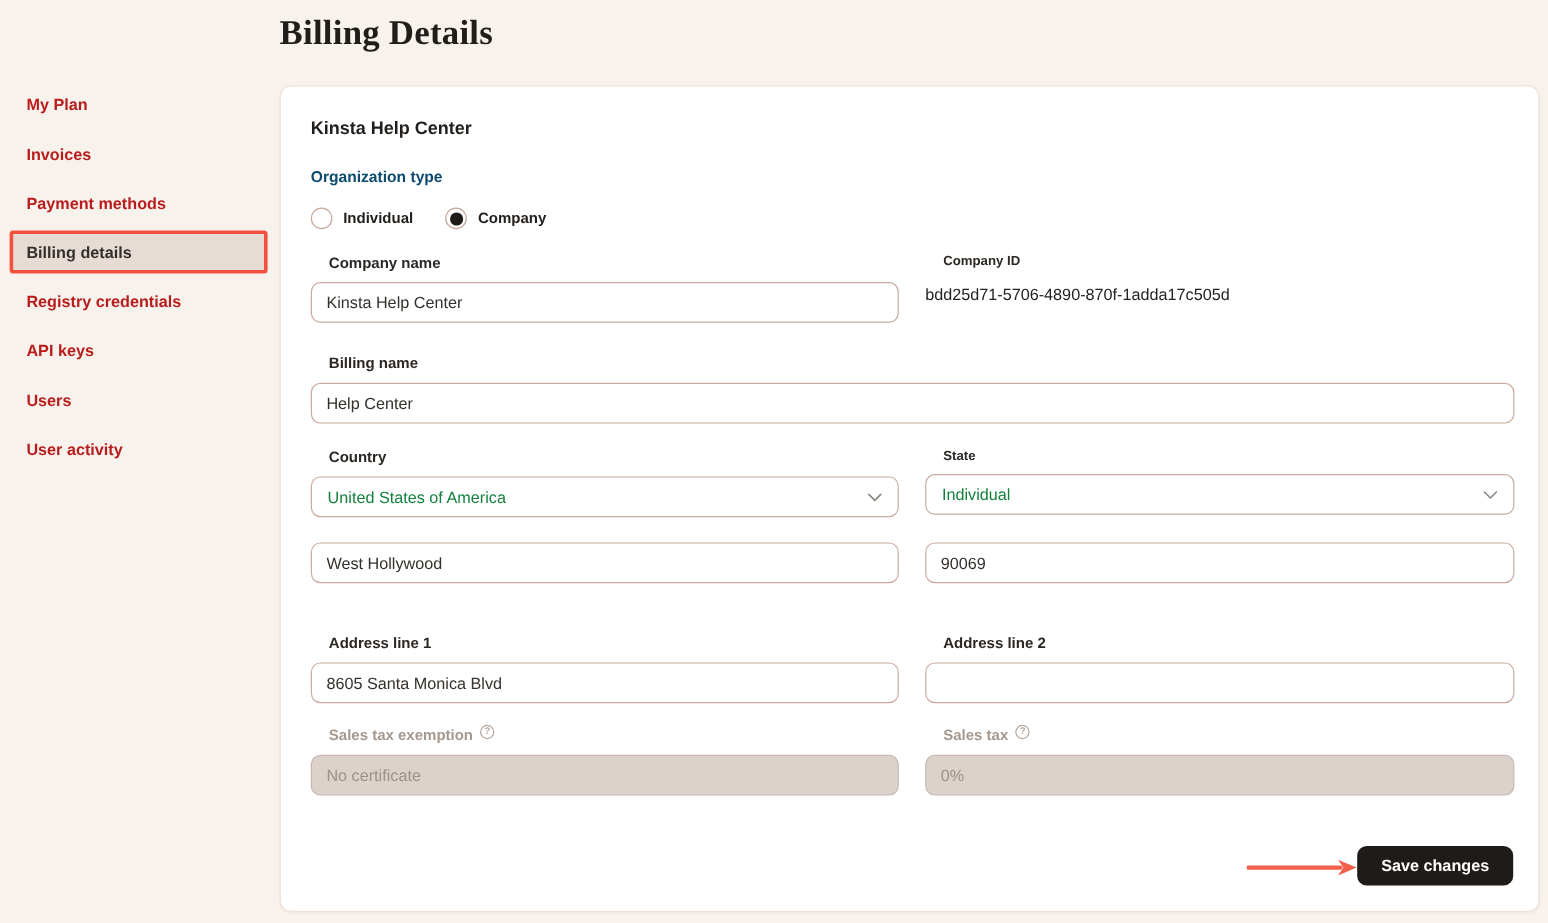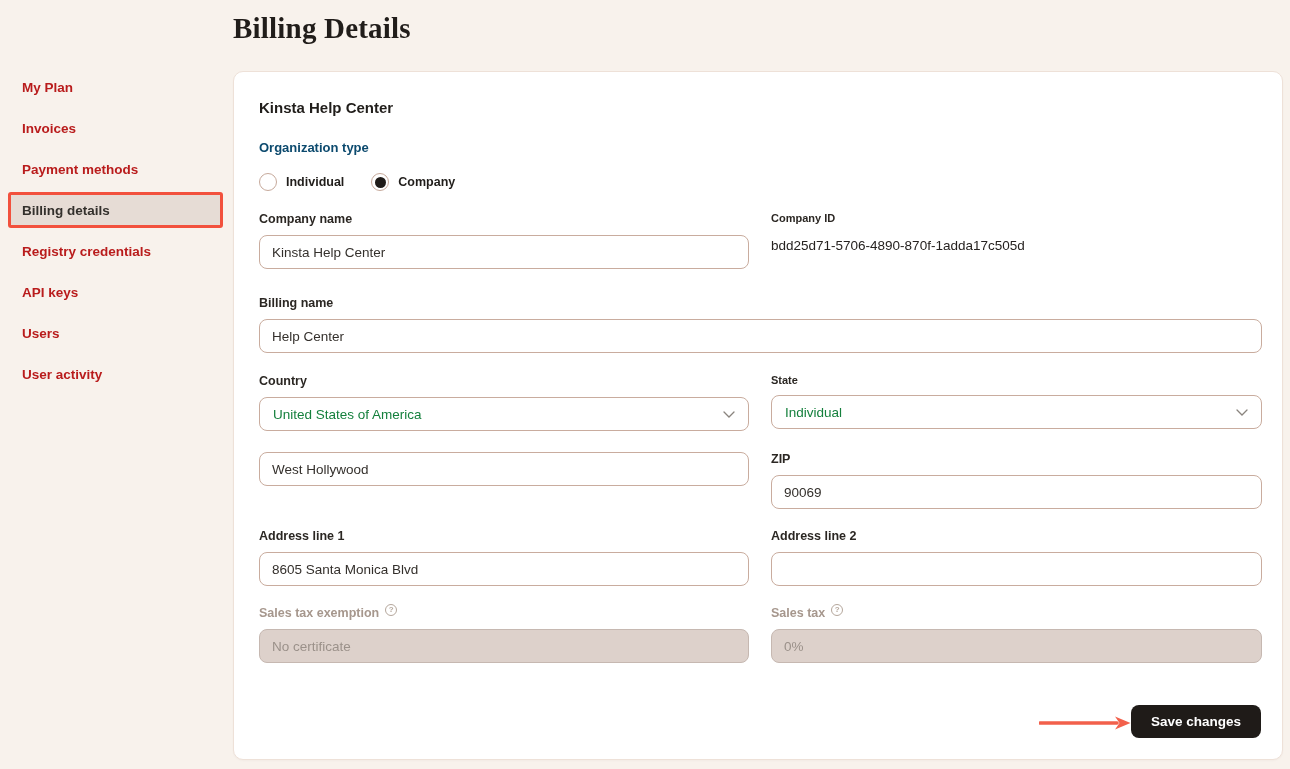--- a/index.html
+++ b/index.html
@@ -67,20 +67,21 @@
   .row-1 { top:140px; } .row-2 { top:224px; } .row-3 { top:302px; }
   .row-4 { top:380px; } .row-5 { top:457px; } .row-6 { top:534px; }
   .col-left  { position:absolute; left:0;    width:490px; }
   .col-right { position:absolute; left:512px; width:491px; }
   .col-full  { position:absolute; left:0;    width:1003px; }
 
   .field-label {
     display:flex; align-items:flex-start; gap:6px;
     font-size:12.5px; font-weight:700; color:#2b2723;
     margin-bottom:9px;
+    margin-left:15px;
   }
   .field-label.lg { font-size:11px; }
   .field-label.disabled { color:#a6978d; }
 
   .text-input {
     width:100%; height:34px;
     border:1px solid #c9ac9e; border-radius:8px;
     padding:0 12px;
     font-family:"Liberation Sans","DejaVu Sans",sans-serif;
     font-size:13.5px; color:#34302c; background:#fff;
@@ -197,21 +198,20 @@
         </span>
       </div>
     </div>
   </div>
 
   <div class="row row-4">
     <div class="col-left">
       <input class="text-input" type="text" value="West Hollywood" style="">
     </div>
     <div class="col-right">
-      <div class="field-label">ZIP</div>
       <input class="text-input" type="text" value="90069" style="">
     </div>
   </div>
 
   <div class="row row-5">
     <div class="col-left">
       <div class="field-label">Address line 1</div>
       <input class="text-input" type="text" value="8605 Santa Monica Blvd" style="">
     </div>
     <div class="col-right">

